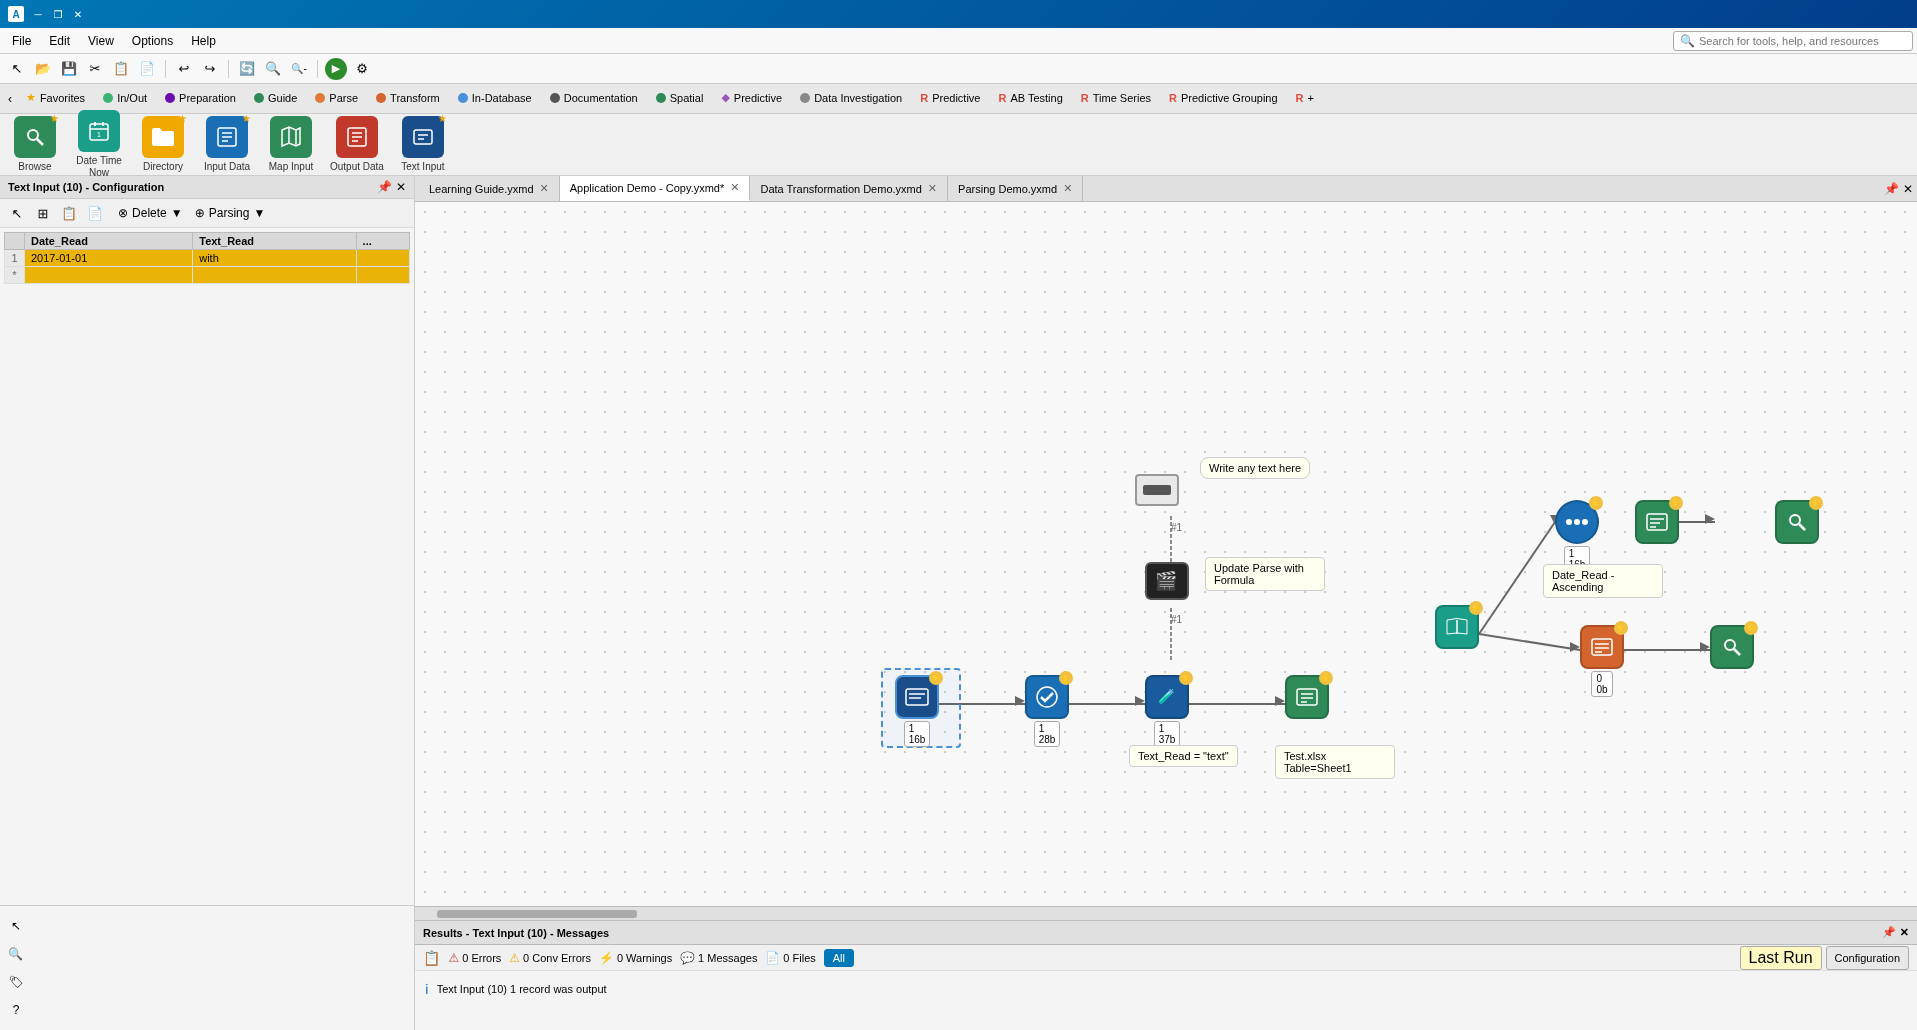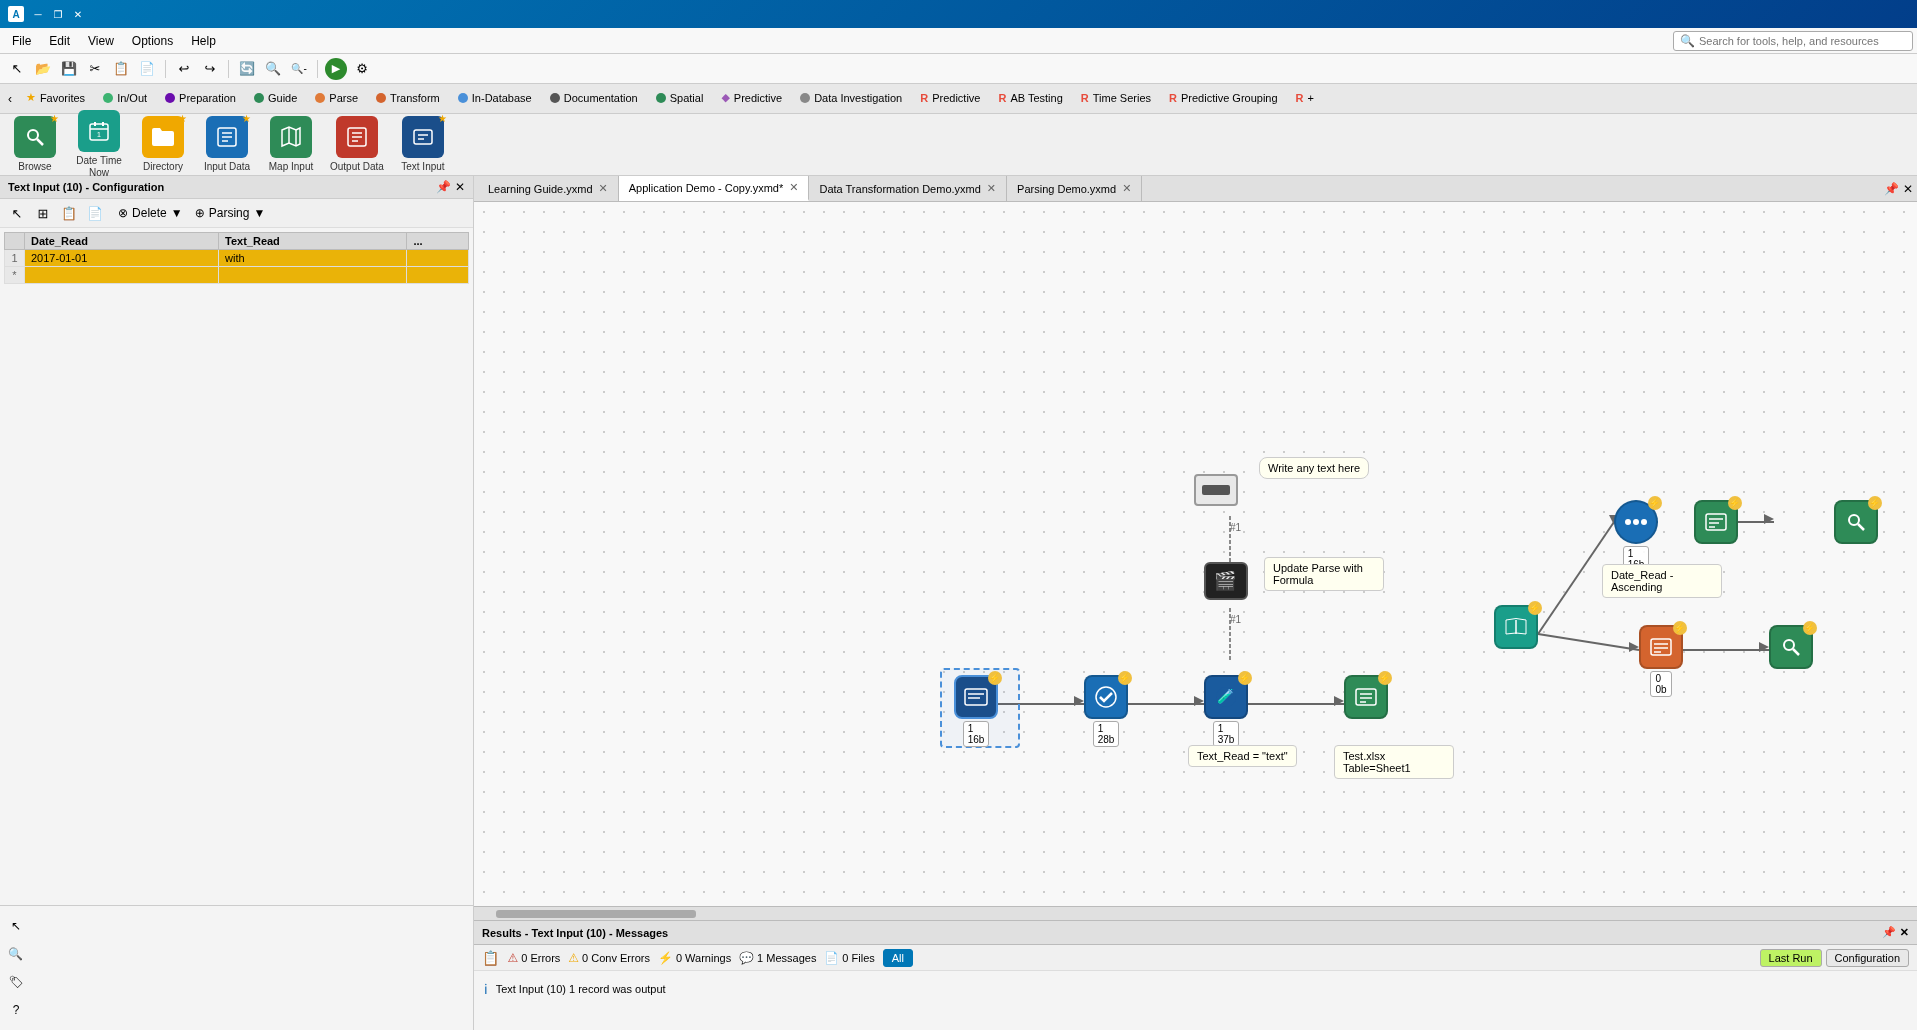--- a/index.html
+++ b/index.html
@@ -77,21 +77,21 @@
     .tool-icon-item { display:flex; flex-direction:column; align-items:center; gap:3px; cursor:pointer; min-width:50px; }
     .tool-icon-box { width: 42px; height: 42px; border-radius:6px; display:flex; align-items:center; justify-content:center; font-size:20px; position:relative; }
     .tool-icon-label { font-size:10px; text-align:center; color:#333; line-height:1.2; }
     .tool-star { position:absolute; top:-3px; right:-3px; color:#f0a800; font-size:10px; }
 
     
     #main-layout { display: flex; height: calc(1030px - 28px - 26px - 30px - 30px - 62px); }
 
     
     #left-panel {
-      width: 474px;
+      width: 415px;
       background: #f4f4f4;
       border-right: 1px solid #ccc;
       display: flex;
       flex-direction: column;
     }
     #left-panel-header {
       background: #e0e0e0;
       border-bottom: 1px solid #ccc;
       padding: 4px 8px;
       display: flex;
@@ -248,21 +248,21 @@
       display: flex;
       align-items: center;
       padding: 0 8px;
       gap: 8px;
       font-size: 11px;
     }
     .result-stat { display:flex; align-items:center; gap:3px; }
     .stat-icon { font-size:12px; }
     .tab-btn { padding:2px 8px; font-size:11px; border:1px solid #aaa; border-radius:3px; cursor:pointer; background:white; }
     .tab-btn.active { background: #0077b6; color:white; border-color:#0077b6; }
-    .last-run-btn { padding:2px 8px; font-size:11px; border:1px solid #aaa; border-radius:3px; cursor:pointer; background:#bef264; }
+    .last-run-btn { padding:2px 8px; font-size:16px; border:1px solid #aaa; border-radius:3px; cursor:pointer; background:#fef9c3; }
     .config-btn { padding:2px 8px; font-size:11px; border:1px solid #aaa; border-radius:3px; cursor:pointer; background:#e8e8e8; }
     #results-content { padding: 6px 10px; font-size: 11px; }
     .result-row { display:flex; align-items:center; gap:8px; padding:2px 0; }
 
     .scroll-bar-h {
       height: 14px;
       background: #e0e0e0;
       border-top: 1px solid #bbb;
       display: flex;
       align-items: center;

